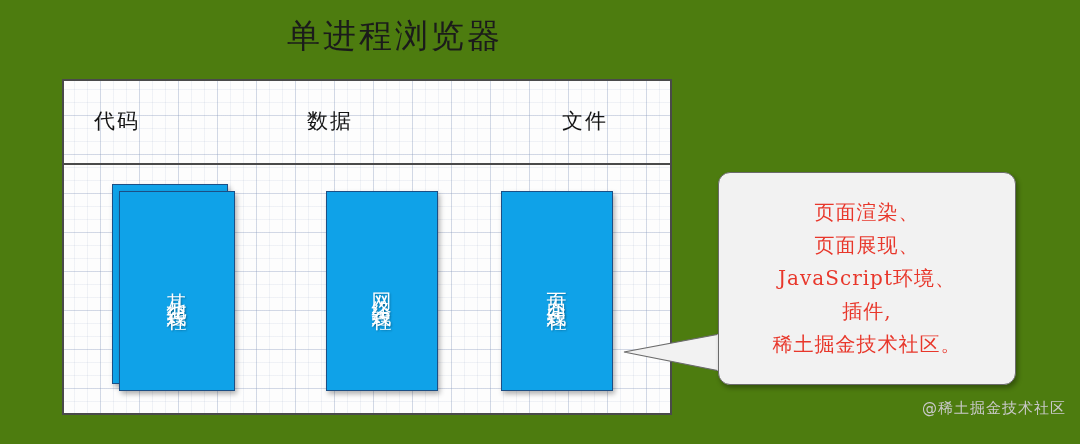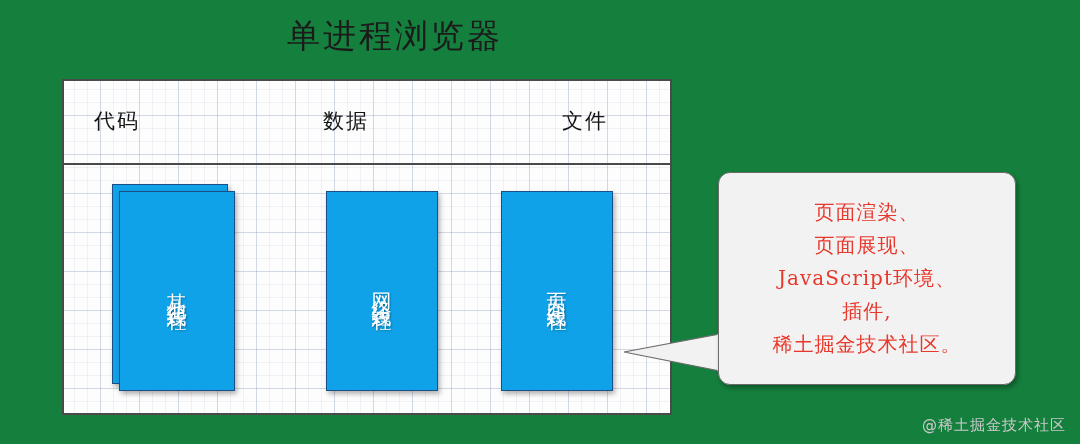--- a/index.html
+++ b/index.html
@@ -8,21 +8,21 @@
     background: #ffffff;
   }
   body {
     font-family: "Liberation Sans", "DejaVu Sans", sans-serif;
   }
 
   #canvas {
     position: relative;
     width: 1080px;
     height: 444px;
-    background: #15803d;
+    background: #4d7c0f;
     overflow: hidden;
   }
 
   
   #diagram-title {
     position: absolute;
     left: 0;
     top: 16px;
     width: 790px;
     text-align: center;
@@ -68,21 +68,21 @@
     position: absolute;
     top: 27px;
     font-size: 21px;
     line-height: 26px;
     letter-spacing: 2px;
     color: #141414;
     font-family: "DejaVu Sans", "Liberation Sans", sans-serif;
     white-space: nowrap;
   }
   .resource-label.i0 { left: 30px; }
-  .resource-label.i1 { left: 259px; }
+  .resource-label.i1 { left: 243px; }
   .resource-label.i2 { left: 498px; text-align: right; }
 
   
   .thread-box {
     position: absolute;
     box-sizing: border-box;
     background: #0FA2E8;
     border: 1px solid #1c4f85;
     box-shadow: 2px 3px 5px rgba(0,0,0,0.30);
     display: flex;
@@ -146,21 +146,21 @@
     width: 96px;
     height: 38px;
     overflow: visible;
     pointer-events: none;
   }
 
   
   #watermark {
     position: absolute;
     right: 14px;
-    bottom: 9px;
+    bottom: 26px;
     font-size: 15px;
     line-height: 20px;
     letter-spacing: 1px;
     color: #c9c9c9;
     font-family: "DejaVu Sans", "Liberation Sans", sans-serif;
     white-space: nowrap;
     text-align: center;
   }
 </style>
 </head>

